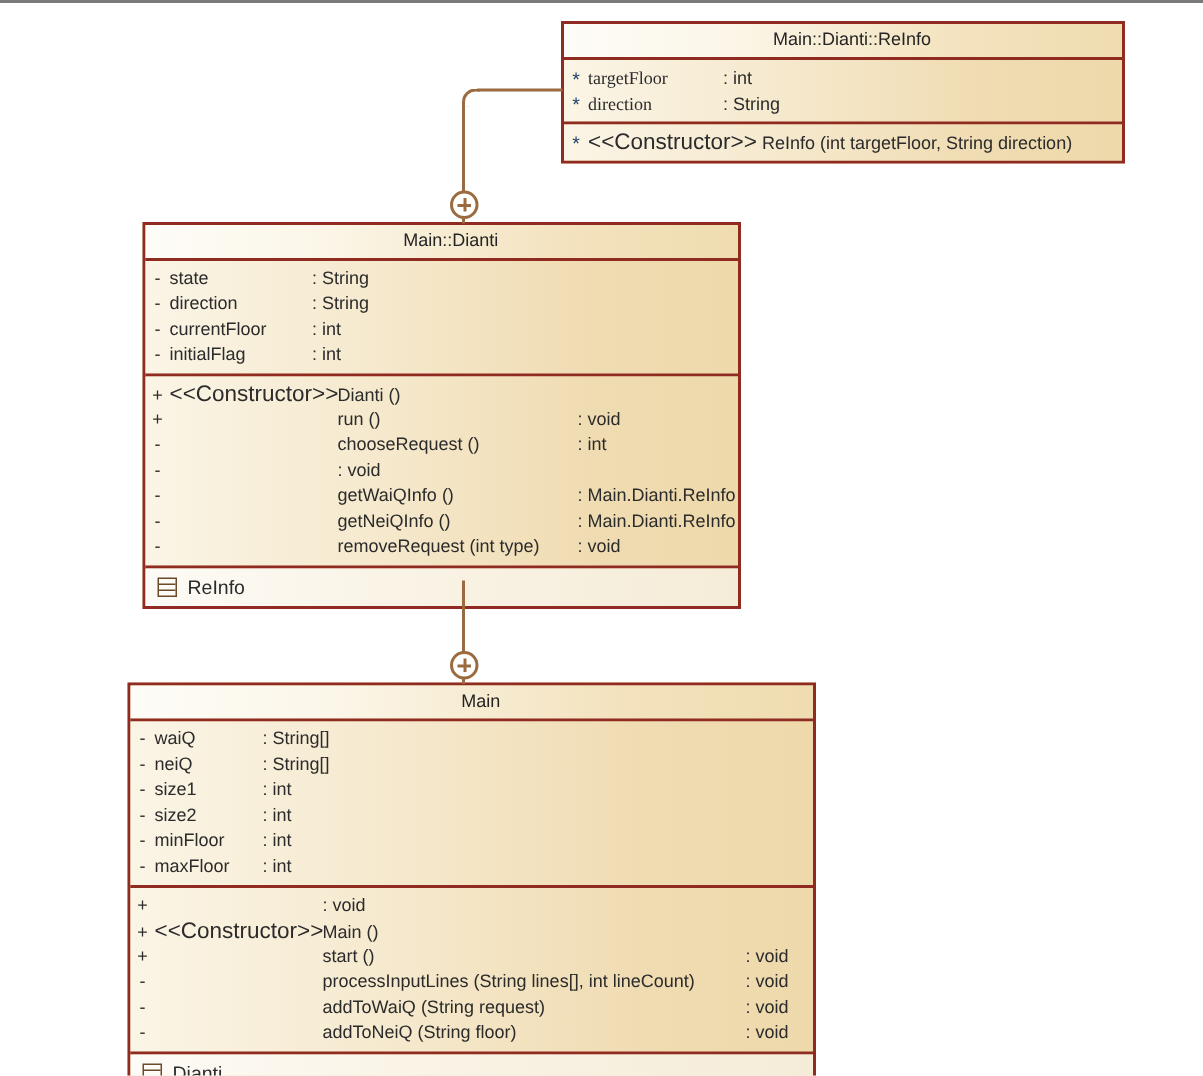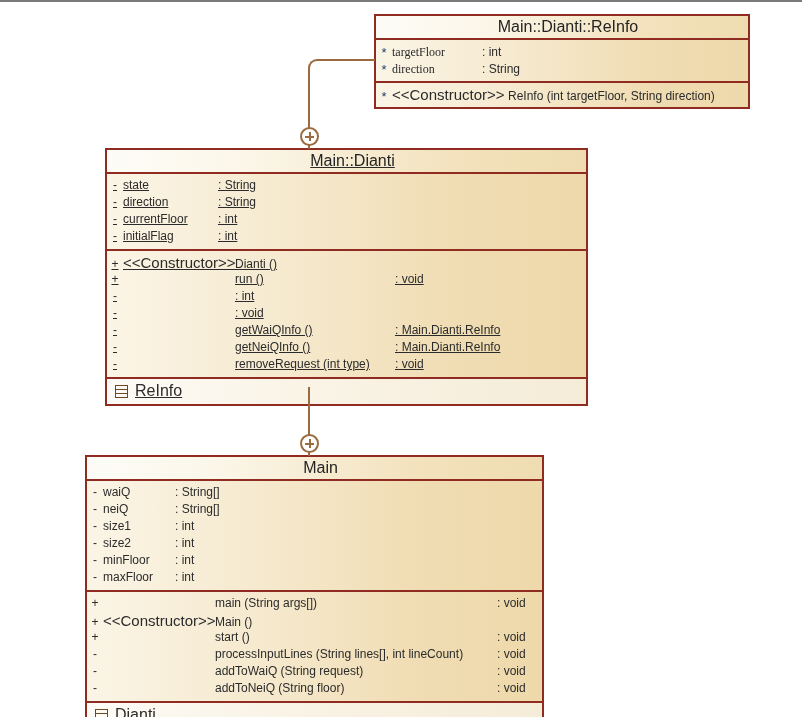--- a/index.html
+++ b/index.html
@@ -27,21 +27,21 @@
     box-sizing: border-box;
     color: #2b2b2b;
     font-size: 12px;
     background: #f0dfb6;
   }
   .uml-title {
     text-align: center;
     padding: 3px 4px 4px 16px;
     border-bottom: 2px solid #8f2b20;
     background: linear-gradient(to right, #fdfcf7 0%, #fbf6e8 30%, #f3e2bd 72%, #efdcb0 100%);
-    font-size: 16px;
+    font-size: 12px;
     line-height: 15px;
     color: #242424;
   }
   .uml-section {
     border-bottom: 2px solid #8f2b20;
     background: linear-gradient(to right, #fbf5e6 0%, #f6ead0 35%, #f0dcb2 75%, #eed9ab 100%);
     padding: 3px 0 4px 0;
   }
   .uml-section.last { border-bottom: none; }
   .uml-footer {
@@ -91,21 +91,21 @@
   }
   .nest-icon::before, .nest-icon::after {
     content: "";
     position: absolute;
     left: 0; right: 0;
     height: 1.4px;
     background: #6b4a2a;
   }
   .nest-icon::before { top: 3px; }
   .nest-icon::after  { top: 7px; }
-  .nest-label { font-size: 16px; color: #2b2b2b; }
+  .nest-label { font-size: 13px; color: #2b2b2b; }
 
   
   .conn {
     position: absolute;
     background: #9b6b3f;
   }
   .conn-v { width: 2px; }
   .conn-h { height: 2px; }
   .corner {
     position: absolute;
@@ -129,21 +129,21 @@
   }
   .plus-circle::before {
     left: 3px; right: 3px; top: 7px; height: 2px;
   }
   .plus-circle::after {
     top: 3px; bottom: 3px; left: 7px; width: 2px;
   }
 
   
   #cls-reinfo { left: 374px; top: 14px; width: 376px; }
-  #cls-dianti { left: 105px; top: 148px; width: 483px; text-decoration: underline; }
+  #cls-dianti { left: 95px; top: 148px; width: 399px; }
   #cls-main   { left: 85px; top: 455px; width: 459px; }
 
   
   .reinfo-attr .name { width: 90px; font-family: Liberation Serif, serif; }
   .reinfo-ctor .stereo { width: 108px; }
 
   .dianti-attr .name  { width: 95px; }
   .dianti-op .stereo  { width: 112px; }
   .dianti-op .name    { width: 160px; }
 
@@ -216,20 +216,21 @@
     </div>
     <div class="row dianti-op">
       <span class="vis">+</span>
       <span class="stereo"></span>
       <span class="name">run ()</span>
       <span class="rtype">: void</span>
     </div>
     <div class="row dianti-op">
       <span class="vis">-</span>
       <span class="stereo"></span>
+      <span class="name">chooseRequest ()</span>
       <span class="rtype">: int</span>
     </div>
     <div class="row dianti-op">
       <span class="vis">-</span>
       <span class="stereo"></span>
       <span class="rtype">: void</span>
     </div>
     <div class="row dianti-op">
       <span class="vis">-</span>
       <span class="stereo"></span>
@@ -289,21 +290,20 @@
       <span class="vis">-</span>
       <span class="name">maxFloor</span>
       <span class="rtype">: int</span>
     </div>
   </div>
 
   <div class="uml-section">
     <div class="row main-op">
       <span class="vis">+</span>
       <span class="stereo"></span>
-      <span class="name">main (String args[])</span>
       <span class="rtype">: void</span>
     </div>
     <div class="row main-op">
       <span class="vis">+</span>
       <span class="stereo">&lt;&lt;Constructor&gt;&gt;</span>
       <span class="name">Main ()</span>
       <span class="rtype"></span>
     </div>
     <div class="row main-op">
       <span class="vis">+</span>

